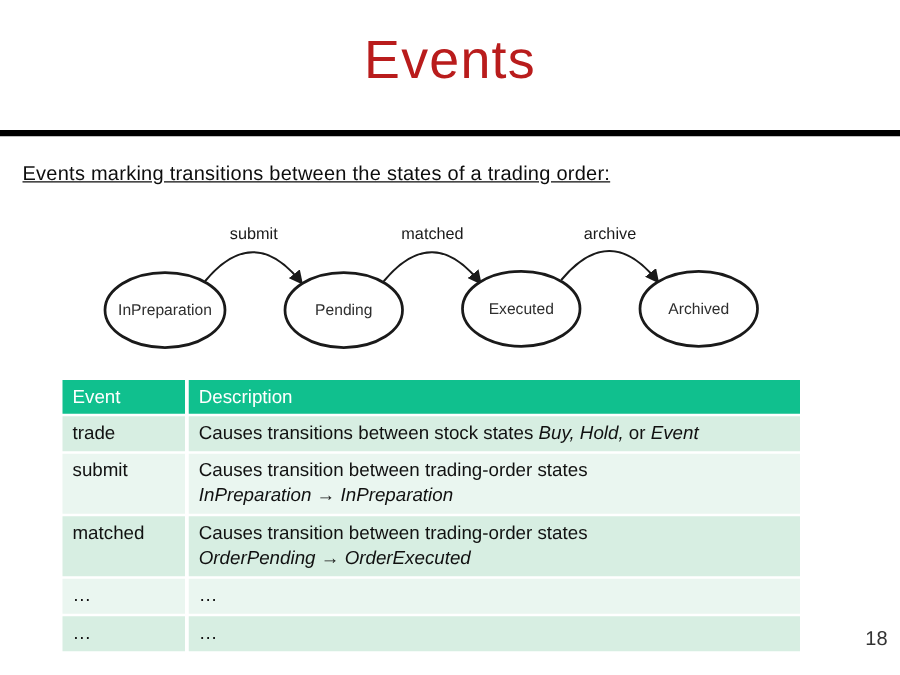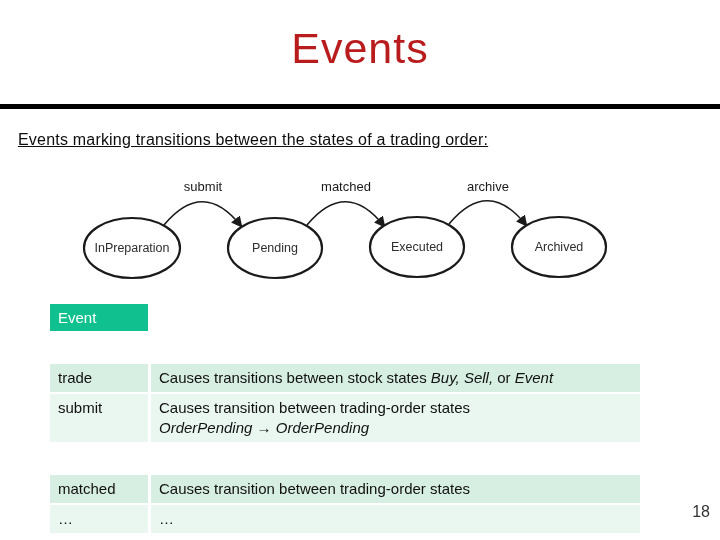--- a/index.html
+++ b/index.html
@@ -38,21 +38,21 @@
     position: absolute; left: 50px; top: 304px; width: 590px;
     font-size: 15px;
   }
   .trow { display: flex; margin-bottom: 2px; }
   .tcell { padding: 4px 8px; line-height: 20px; }
   .col-event { width: 82px; flex: 0 0 82px; margin-right: 3px; }
   .col-desc  { flex: 1 1 auto; white-space: pre-line; }
   .thead .tcell { background: var(--header-bg, #10c08e); color: #ffffff; }
   .thead { height: 27px; }
   .thead .tcell { padding-top: 3px; line-height: 21px; }
-  .shade-a .tcell { background: var(--row-dark, #d7eee2); margin-top: 31px; }
+  .shade-a .tcell { background: var(--row-dark, #d7eee2); }
   .shade-b .tcell { background: var(--row-light, #eaf6f0); }
   .ital { font-style: italic; }
 
   .page-number {
     position: absolute; top: 503px; right: 10px;
     font-size: 16px; color: #333;
   }
 </style>
 </head>
 <body>
@@ -85,35 +85,36 @@
 
     <text class="state-label" x="132" y="84">InPreparation</text>
     <text class="state-label" x="275" y="84">Pending</text>
     <text class="state-label" x="417" y="83">Executed</text>
     <text class="state-label" x="559" y="83">Archived</text>
   </svg>
 
   <div class="etable">
     <div class="trow thead">
       <div class="tcell col-event">Event</div>
+      <div class="tcell col-desc">Description</div>
     </div>
     <div>
         <div class="trow shade-a">
           <div class="tcell col-event">trade</div>
-          <div class="tcell col-desc"><span>Causes transitions between stock states </span><span class="ital">Buy, Sell,</span><span> or </span><span class="ital">Event</span></div>
+          <div class="tcell col-desc"><span>Causes transitions between stock states </span><span class="ital">Buy, Hold,</span><span> or </span><span class="ital">Event</span></div>
         </div>
         <div class="trow shade-b">
           <div class="tcell col-event">submit</div>
           <div class="tcell col-desc"><span>Causes transition between trading-order states
-</span><span class="ital">OrderPending → OrderPending</span></div>
+</span><span class="ital">InPreparation → InPreparation</span></div>
         </div>
         <div class="trow shade-a">
           <div class="tcell col-event">matched</div>
           <div class="tcell col-desc"><span>Causes transition between trading-order states
-</span></div>
+</span><span class="ital">OrderPending → OrderExecuted</span></div>
         </div>
         <div class="trow shade-b">
           <div class="tcell col-event">…</div>
           <div class="tcell col-desc"><span>…</span></div>
         </div>
         <div class="trow shade-a">
           <div class="tcell col-event">…</div>
           <div class="tcell col-desc"><span>…</span></div>
         </div>
       </div>

